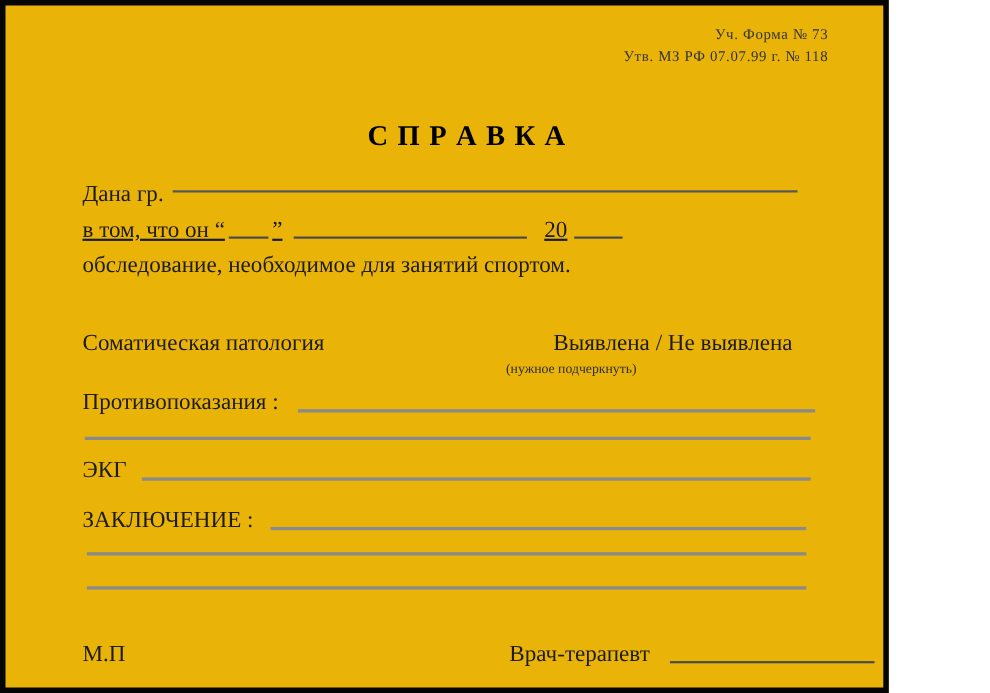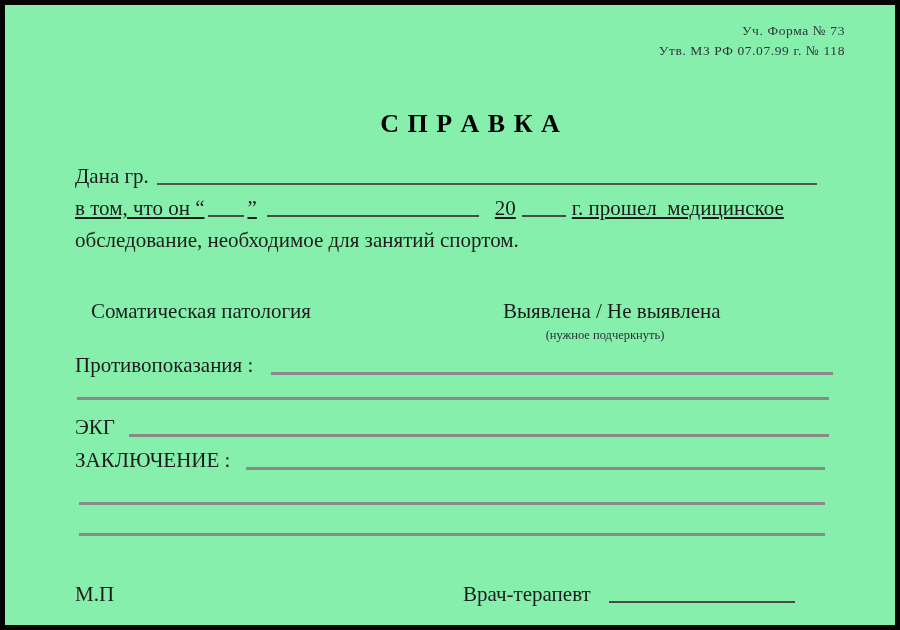--- a/index.html
+++ b/index.html
@@ -3,25 +3,25 @@
 <meta charset="utf-8">
 <title>Справка</title>
 <style>
   html, body {
     margin: 0;
     padding: 0;
     background: #ffffff;
   }
   .page {
     position: relative;
-    width: 900px;
+    width: 808px;
     height: 630px;
     box-sizing: border-box;
     border: 5px solid #050505;
-    background: #86efac;
+    background: #eab308;
     overflow: hidden;
     font-family: "Liberation Serif", "DejaVu Serif", serif;
     color: #1c1c1c;
   }
   .corner {
     position: absolute;
     top: 16px;
     right: 50px;
     text-align: right;
     font-size: 13.5px;
@@ -79,71 +79,70 @@
     position: absolute;
     font-size: 21px;
     line-height: 26px;
     white-space: pre;
   }
   .note {
     position: absolute;
     top: 323px;
     left: 455px;
     width: 290px;
-    text-align: center;
+    text-align: left;
     font-size: 12.5px;
     color: #2e2e38;
   }
 </style>
 </head>
 <body>
 
 <div class="page">
 
   <div class="corner">
     <div>Уч. Форма № 73</div>
     <div>Утв. МЗ РФ 07.07.99 г. № 118</div>
   </div>
 
   <h1 class="title">С П Р А В К А</h1>
 
-  <div class="row" style="top:158px; left:70px; right:78px;">
+  <div class="row" style="top:158px; left:70px; right:78px;align-items:center;">
     <span>Дана гр.</span>
     <span class="fill-thin" style="margin-left:8px;"></span>
   </div>
 
   <div class="row" style="top:190px; left:70px;text-decoration:underline;">
     <span>в том, что он “</span>
     <span class="blank" style="width:36px; margin-left:4px;"></span>
     <span style="margin-left:3px;">”</span>
     <span class="blank" style="width:212px; margin-left:10px;"></span>
     <span style="margin-left:16px;">20</span>
     <span class="blank" style="width:44px; margin-left:6px;"></span>
-    <span style="margin-left:6px;">г. прошел  медицинское</span>
   </div>
 
   <div class="abs-text" style="top:222px; left:70px;">обследование, необходимое для занятий спортом.</div>
 
-  <div class="abs-text" style="top:293px; left:86px;">Соматическая патология</div>
+  <div class="abs-text" style="top:293px; left:70px;">Соматическая патология</div>
   <div class="abs-text" style="top:293px; left:458px;margin-left:40px;">Выявлена / Не выявлена</div>
   <div class="note">(нужное подчеркнуть)</div>
 
   <div class="row" style="top:347px; left:70px; right:62px;">
     <span>Противопоказания :</span>
     <span class="fill-thick" style="margin-left:18px;"></span>
   </div>
 
   <div class="rule" style="top:392px; left:72px; right:66px;"></div>
 
   <div class="row" style="top:409px; left:70px; right:66px;">
     <span>ЭКГ</span>
     <span class="fill-thick" style="margin-left:14px;"></span>
   </div>
 
-  <div class="row" style="top:442px; left:70px; right:70px;">
+  <div class="row" style="top:454px; left:70px; right:70px;">
     <span>ЗАКЛЮЧЕНИЕ :</span>
     <span class="fill-thick" style="margin-left:16px;"></span>
   </div>
 
   <div class="rule" style="top:497px; left:74px; right:70px;"></div>
   <div class="rule" style="top:528px; left:74px; right:70px;"></div>
 
   <div class="abs-text" style="top:576px; left:70px;">М.П</div>
   <div class="row" style="top:576px; left:458px;">
     <span>Врач-терапевт</span>

